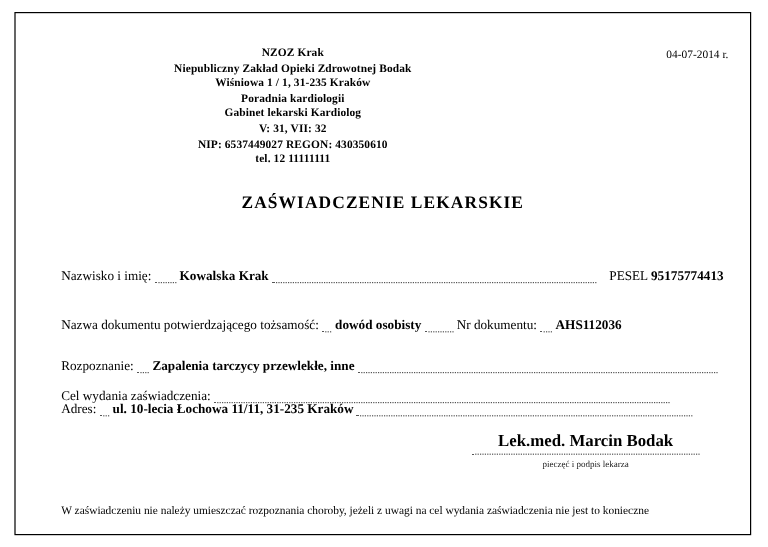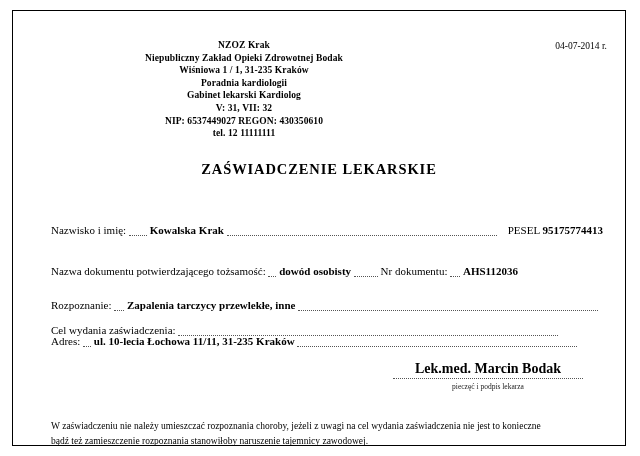--- a/index.html
+++ b/index.html
@@ -192,17 +192,16 @@
       <span class="dots" style="width:380px"></span>
       <span class="value"></span>
     </div>
 
     <div class="sig-name">Lek.med. Marcin Bodak</div>
     <div class="sig-line"></div>
     <div class="sig-caption">pieczęć i podpis lekarza</div>
 
     <div class="footnote">
       <div>W zaświadczeniu nie należy umieszczać rozpoznania choroby, jeżeli z uwagi na cel wydania zaświadczenia nie jest to konieczne</div>
-      <div>bądź też zamieszczenie rozpoznania stanowiłoby naruszenie tajemnicy zawodowej.</div>
     </div>
 
   </div>
 </div>
 
 </body></html>

